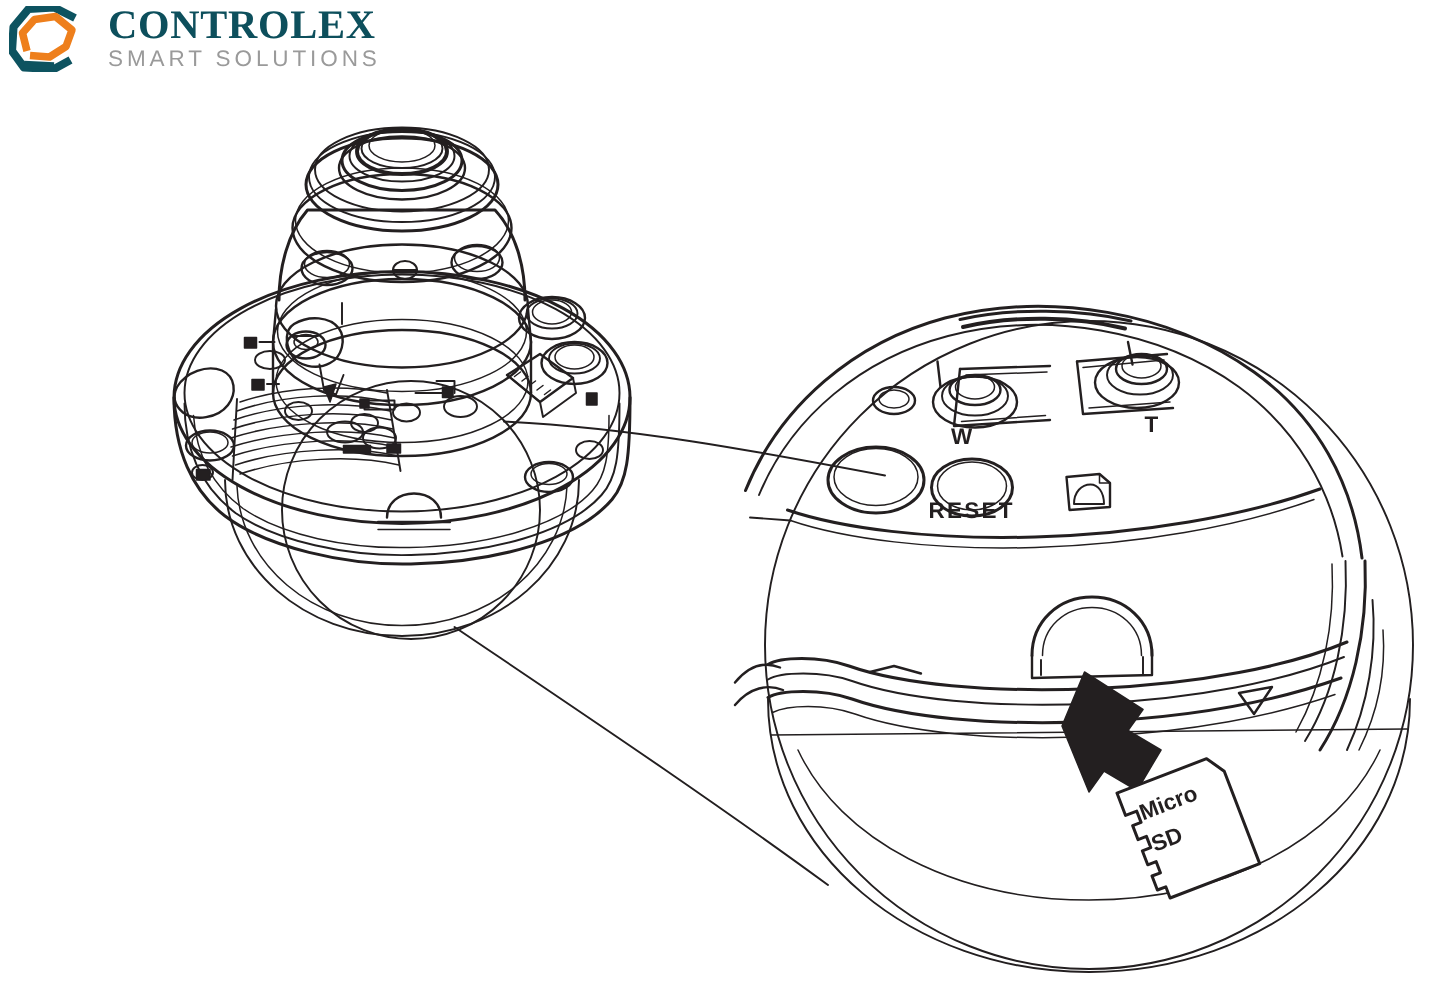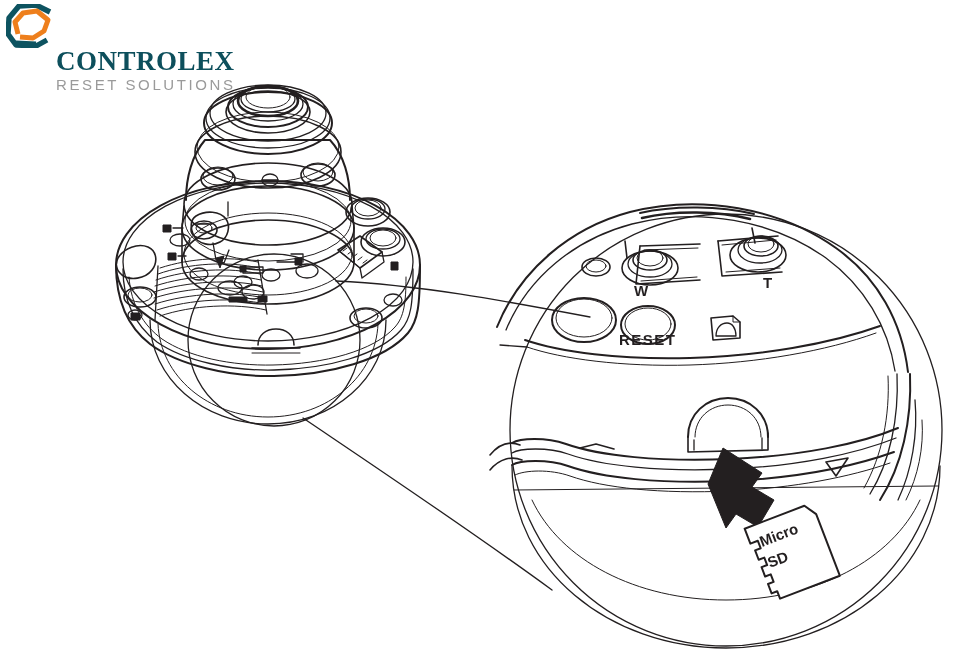--- a/index.html
+++ b/index.html
@@ -28,25 +28,24 @@
   }
   #logo-mark {
     position: absolute;
     left: 0px;
     top: 2px;
     width: 48px;
     height: 44px;
   }
   #logo-text {
     position: absolute;
-    left: 50px;
+    left: 66px;
     top: 0px;
     width: 200px;
     height: 48px;
-    margin-top: 45px;
   }
   .logo-title {
     font-family: "Liberation Serif", serif;
     font-weight: bold;
     font-size: 27px;
     letter-spacing: 0.5px;
     color: #0d4f5c;
     line-height: 29px;
     white-space: nowrap;
   }
@@ -107,21 +106,21 @@
 
         <path d="M44 8 L30 1 L13 2 L3 14 L2 30 L10 41 L30 42 L41 36" fill="none" stroke="#0d5360" stroke-width="5.4" stroke-linejoin="round" stroke-linecap="butt"></path>
 
         <path d="M12 30 L9 18 L17 9 L31 7 L42 16 L38 27 L27 34 L14 33" fill="none" stroke="#ee7f1c" stroke-width="5" stroke-linejoin="round" stroke-linecap="butt"></path>
 
         <path d="M10 39 L30 40" fill="none" stroke="#0d5360" stroke-width="5" stroke-linecap="butt"></path>
       </svg>
     </div>
     <div id="logo-text">
       <div class="logo-title">CONTROLEX</div>
-      <div class="logo-sub">RESET SOLUTIONS</div>
+      <div class="logo-sub">SMART SOLUTIONS</div>
     </div>
   </div>
 
   <div id="drawing">
   <svg width="959" height="657" viewBox="0 0 959 657" xmlns="http://www.w3.org/2000/svg">
 
     <g>
 
       <g>
         <ellipse class="ln ln-w2" cx="268" cy="265" rx="152" ry="84"></ellipse>

